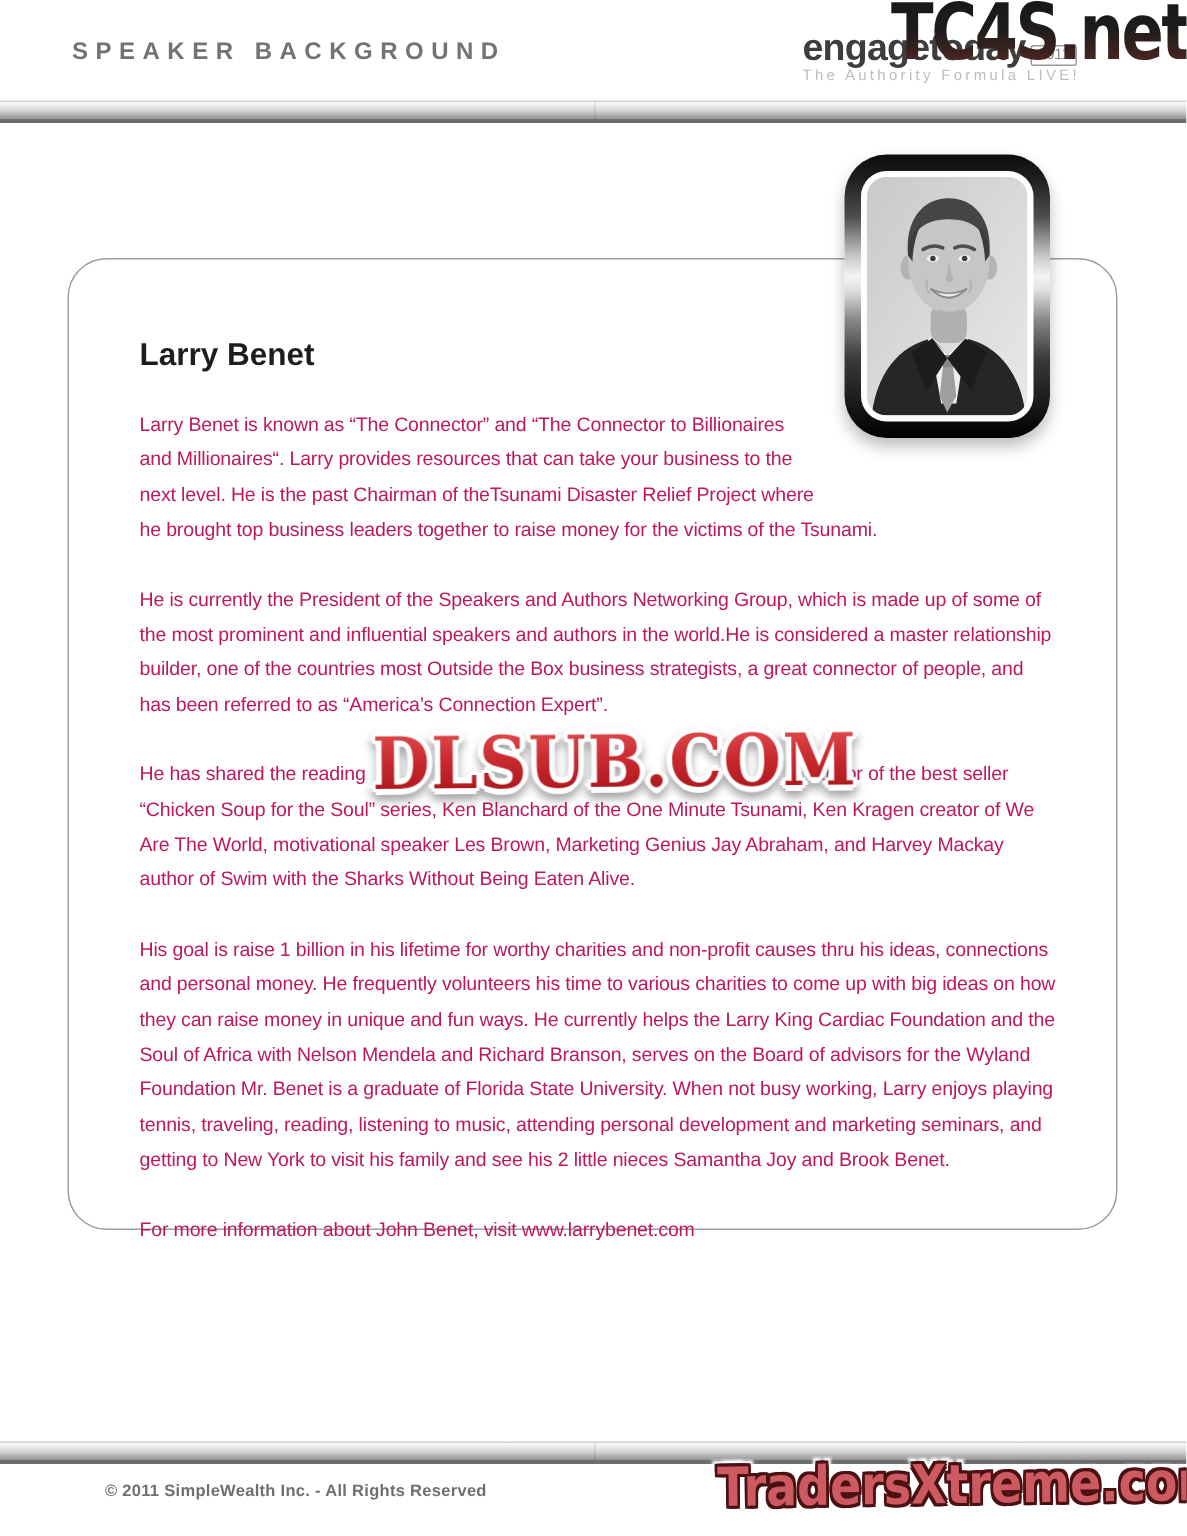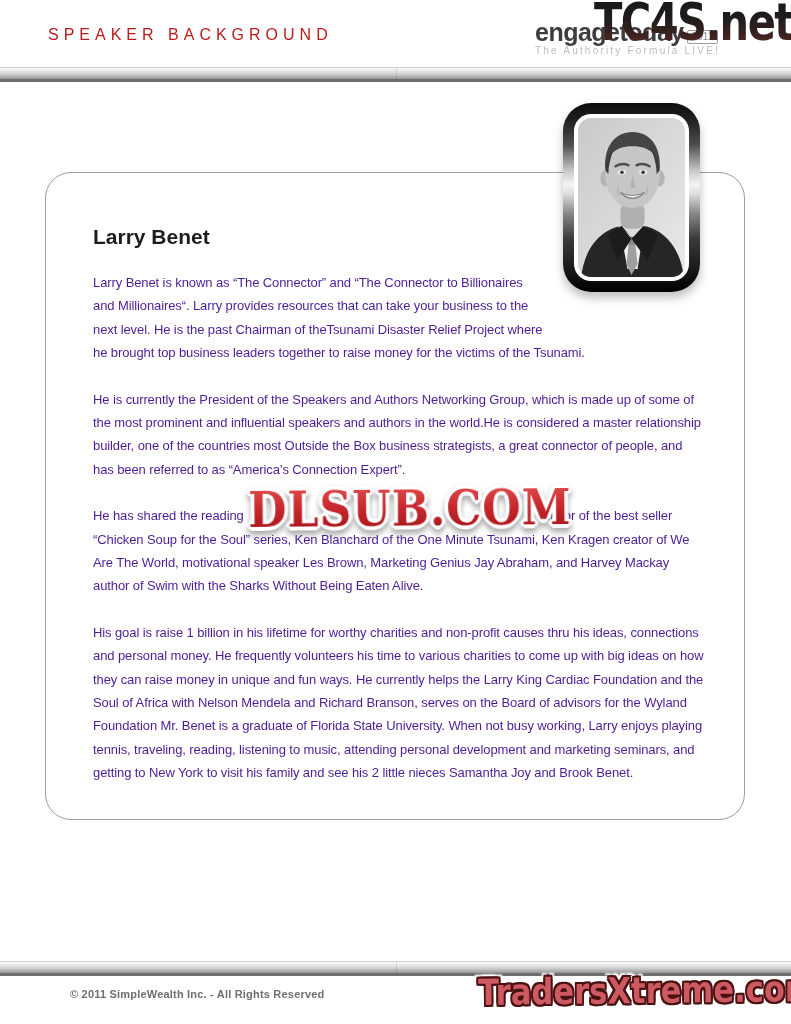--- a/index.html
+++ b/index.html
@@ -8,22 +8,22 @@
     position:relative;
     width:791px; height:1024px;
     background:#ffffff;
     font-family:"Liberation Sans", sans-serif;
     overflow:hidden;
   }
 
   
   .header-title {
     position:absolute; left:48px; top:26px;
-    font-size:16px; font-weight:normal; letter-spacing:5px;
-    color:#b91c1c; white-space:nowrap;
+    font-size:16px; font-weight:bold; letter-spacing:5px;
+    color:#737373; white-space:nowrap;
   }
   .logo {
     position:absolute; left:535px; top:20px; width:210px;
   }
   .logo-row { display:flex; align-items:flex-end; }
   .logo-brand {
     font-size:25px; font-weight:bold; color:#3d3d3d;
     letter-spacing:-0.5px; line-height:1;
   }
   .logo-year {
@@ -68,21 +68,21 @@
     background:#ffffff;
     border:1px solid #9e9e9e; border-radius:26px;
     z-index:1;
   }
   .person-name {
     position:absolute; left:47px; top:52px;
     font-size:21px; font-weight:bold; color:#1d1d1d;
   }
   .bio {
     position:absolute; left:47px; top:98px; width:612px;
-    font-size:13px; line-height:23.4px; color:#4c1d95;
+    font-size:13px; line-height:23.4px; color:#be185d;
     letter-spacing:-0.1px;
   }
   .bio p { margin-bottom:23px; }
   .photo-spacer { float:right; width:160px; height:50px; }
   .p3-line1 { position:relative; height:23.4px; }
   .p3-frag-end { position:absolute; left:453px; top:0; white-space:nowrap; }
 
   
   .photo-frame {
     position:absolute; left:563px; top:103px;
@@ -171,20 +171,21 @@
     <div>
       <div class="p3-line1">
         <span>He has shared the reading</span>
         <span class="p3-frag-end">uthor of the best seller</span>
       </div>
       <p>“Chicken Soup for the Soul” series, Ken Blanchard of the One Minute Tsunami, Ken Kragen creator of We Are The World, motivational speaker Les Brown, Marketing Genius Jay Abraham, and Harvey Mackay author of Swim with the Sharks Without Being Eaten Alive.</p>
     </div>
 
     <p>His goal is raise 1 billion in his lifetime for worthy charities and non-profit causes thru his ideas, connections and personal money. He frequently volunteers his time to various charities to come up with big ideas on how they can raise money in unique and fun ways. He currently helps the Larry King Cardiac Foundation and the Soul of Africa with Nelson Mendela and Richard Branson, serves on the Board of advisors for the Wyland Foundation Mr. Benet is a graduate of Florida State University. When not busy working, Larry enjoys playing tennis, traveling, reading, listening to music, attending personal development and marketing seminars, and getting to New York to visit his family and see his 2 little nieces Samantha Joy and Brook Benet.</p>
 
+    <p>For more information about John Benet, visit www.larrybenet.com</p>
   </div>
 </div>
 
 <div class="photo-frame">
   <div class="photo-inner">
     <div class="photo-img">
       <svg viewBox="0 0 108 158" preserveAspectRatio="xMidYMid slice">
         <defs>
           <linearGradient id="pbg" x1="0" y1="0" x2="1" y2="1">
             <stop offset="0" stop-color="#c9c9c9"></stop>

